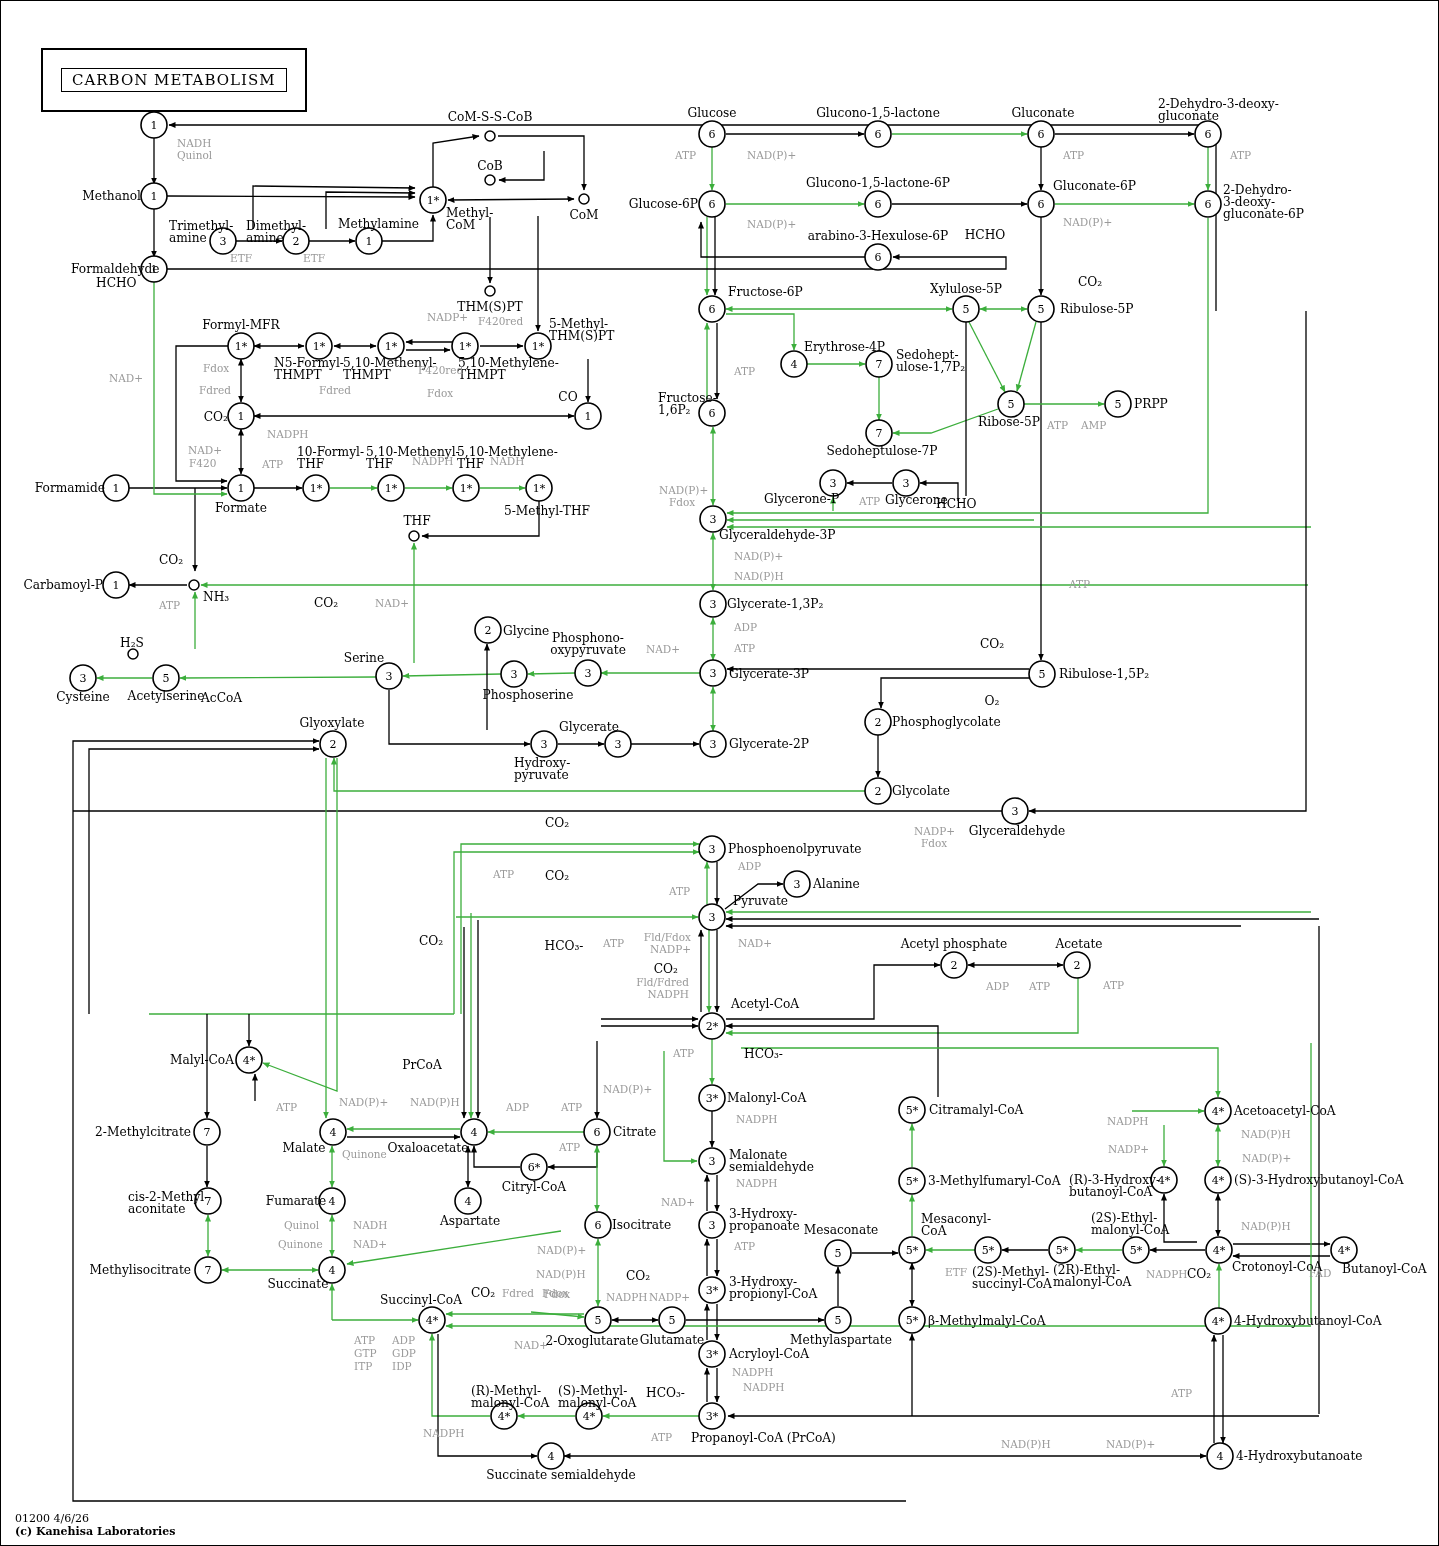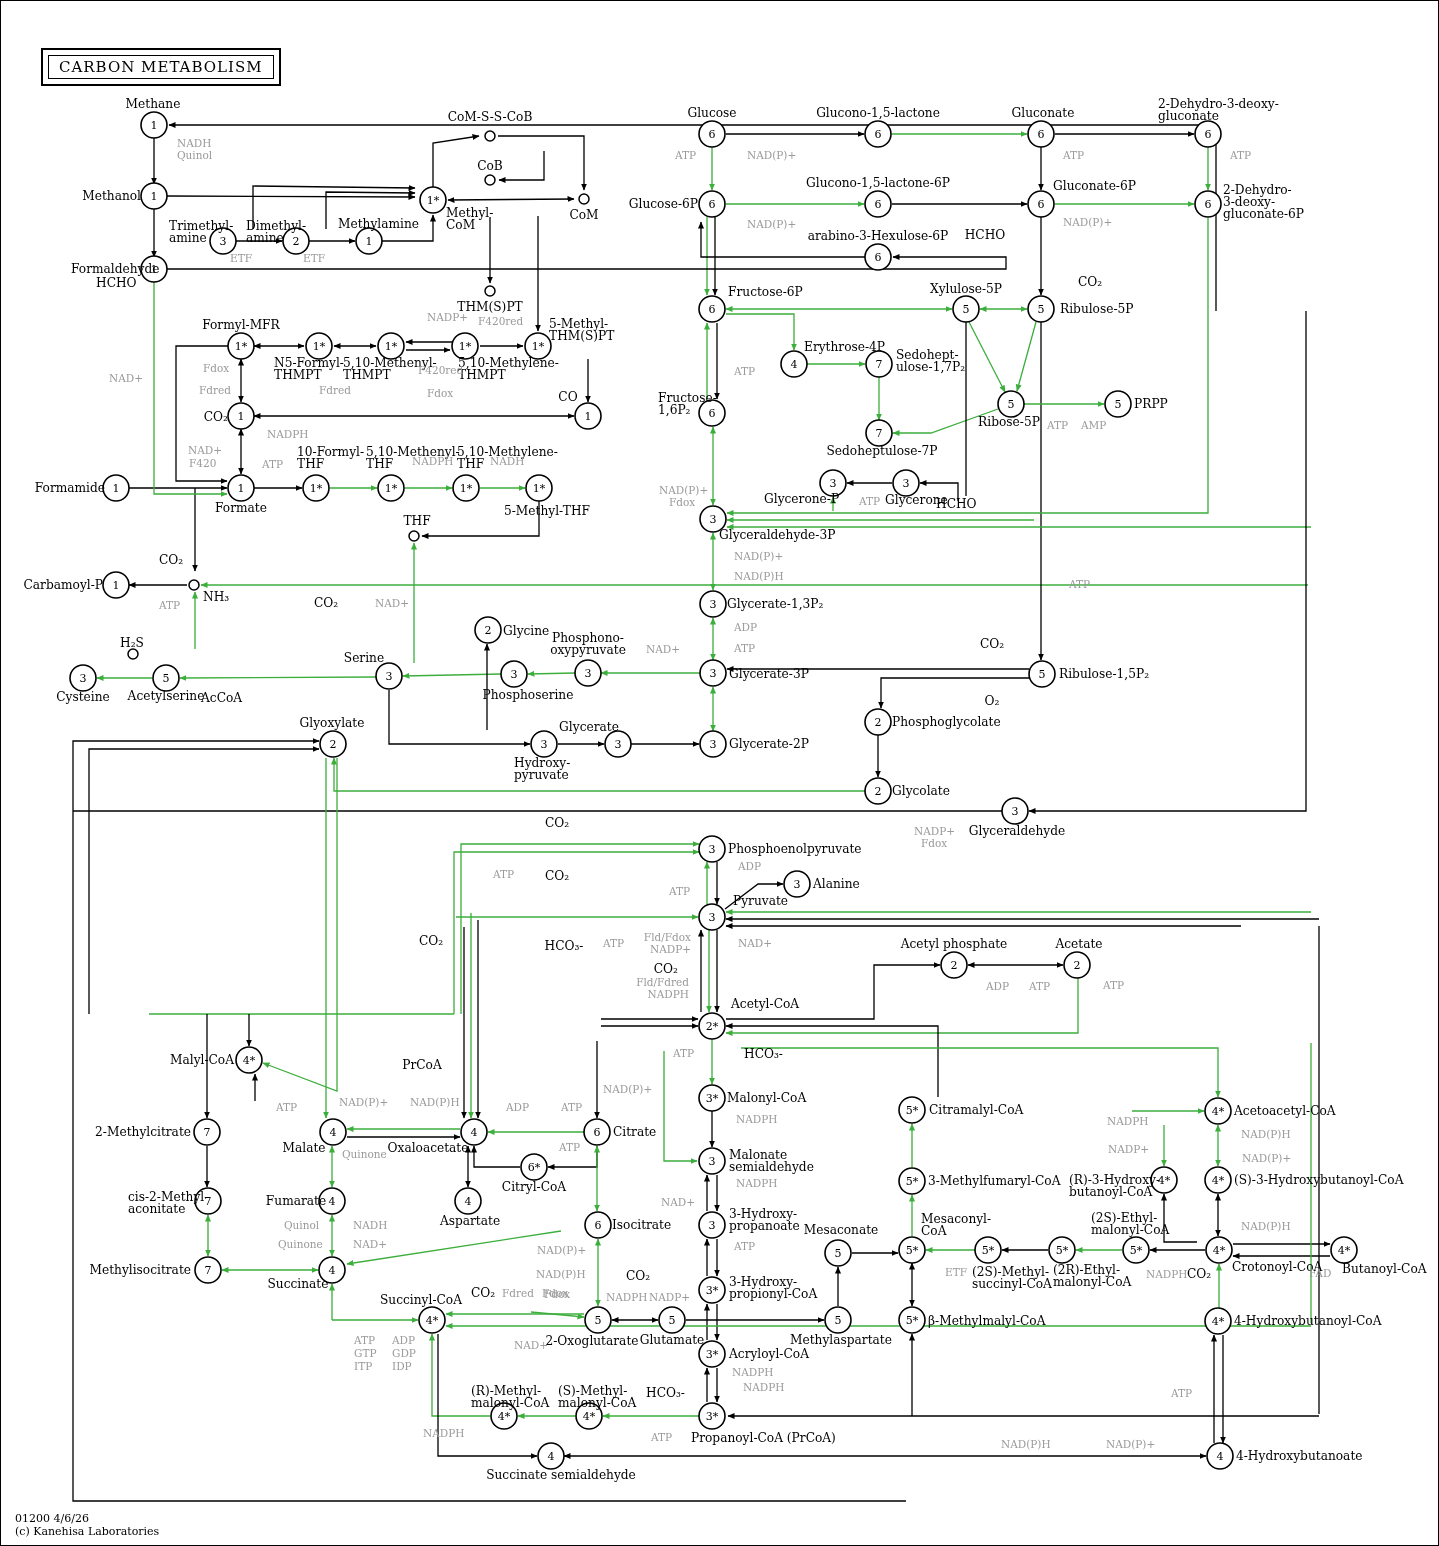--- a/index.html
+++ b/index.html
@@ -1,23 +1,23 @@
 <!DOCTYPE html>
 <html><head>
 <meta charset="utf-8">
 <style>
   html,body{margin:0;padding:0;background:#fff;}
   #stage{position:relative;width:1439px;height:1546px;background:#fff;border:1px solid #000;box-sizing:border-box;
          font-family:"DejaVu Serif","Liberation Serif",serif;}
-  #title-box{position:absolute;left:40px;top:47px;border:2px solid #000;padding:5px;background:#fff;}
+  #title-box{position:absolute;left:40px;top:47px;border:2px solid #000;padding:18px;background:#fff;}
   #title-box .inner{border:1px solid #000;padding:2px 10px;font-size:15px;letter-spacing:1px;}
   #diagram{position:absolute;left:0;top:0;}
   .footer-line{position:absolute;left:14px;font-size:11px;color:#000;text-align:center;}
   #footer1{top:1511px;}
-  #footer2{top:1524px;}
+  #footer2{top:1524px;font-weight:bold;}
 </style>
 </head>
 <body>
 
 <div id="stage">
   <svg id="diagram" width="1439" height="1546" viewBox="0 0 1439 1546" xmlns="http://www.w3.org/2000/svg">
     <defs>
       <marker id="ak" markerWidth="8" markerHeight="8" refX="6.5" refY="3" orient="auto-start-reverse" markerUnits="userSpaceOnUse">
         <path d="M0,0 L7,3 L0,6 Z" fill="#000000"></path>
       </marker>

